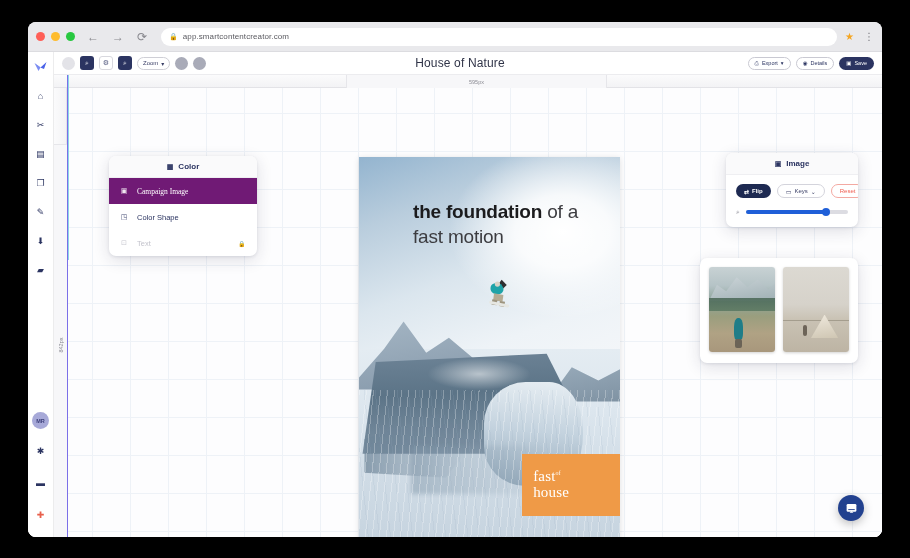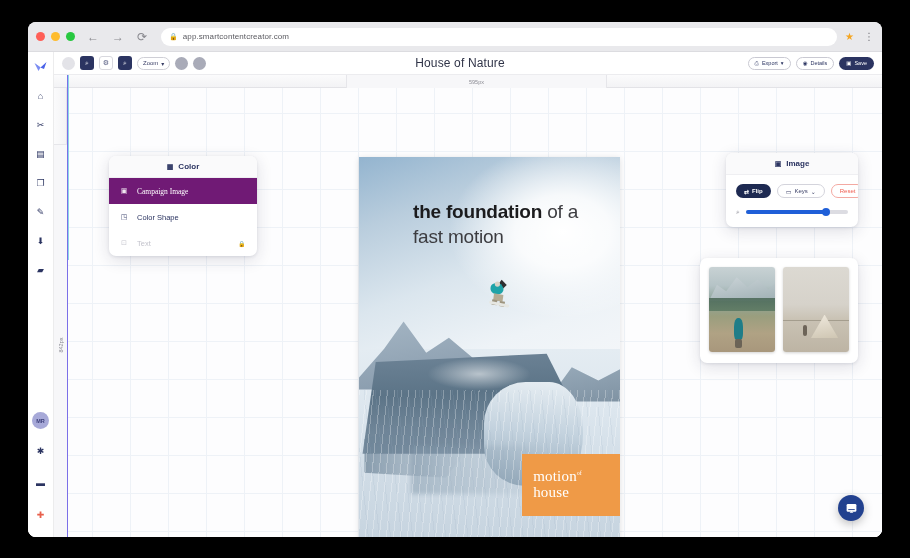--- a/index.html
+++ b/index.html
@@ -600,21 +600,21 @@
               </svg>
             </div>
 
             <div class="headline">
               <span class="b">the foundation</span><span class="l"> of a</span><br>
               <span class="l">fast motion</span>
             </div>
 
             <div class="logo-box">
               <div class="l1">
-                <span>motion</span><span class="of">of</span>
+                <span>fast</span><span class="of">of</span>
               </div>
               <div class="l2">house</div>
             </div>
           </div>
 
           <div class="panel panel-layers">
             <div class="panel-head">
               <span class="ph-ic">▦</span>
               <span>Color</span>
             </div>

